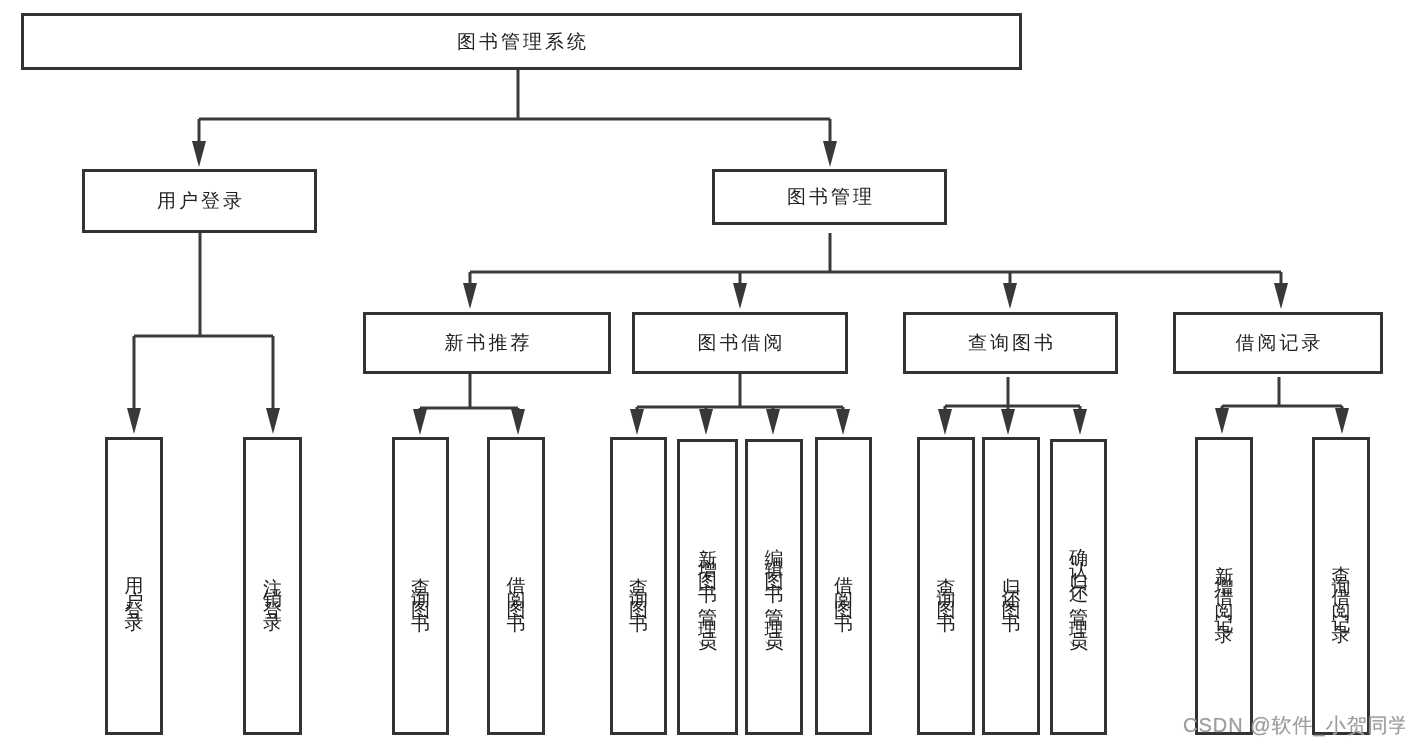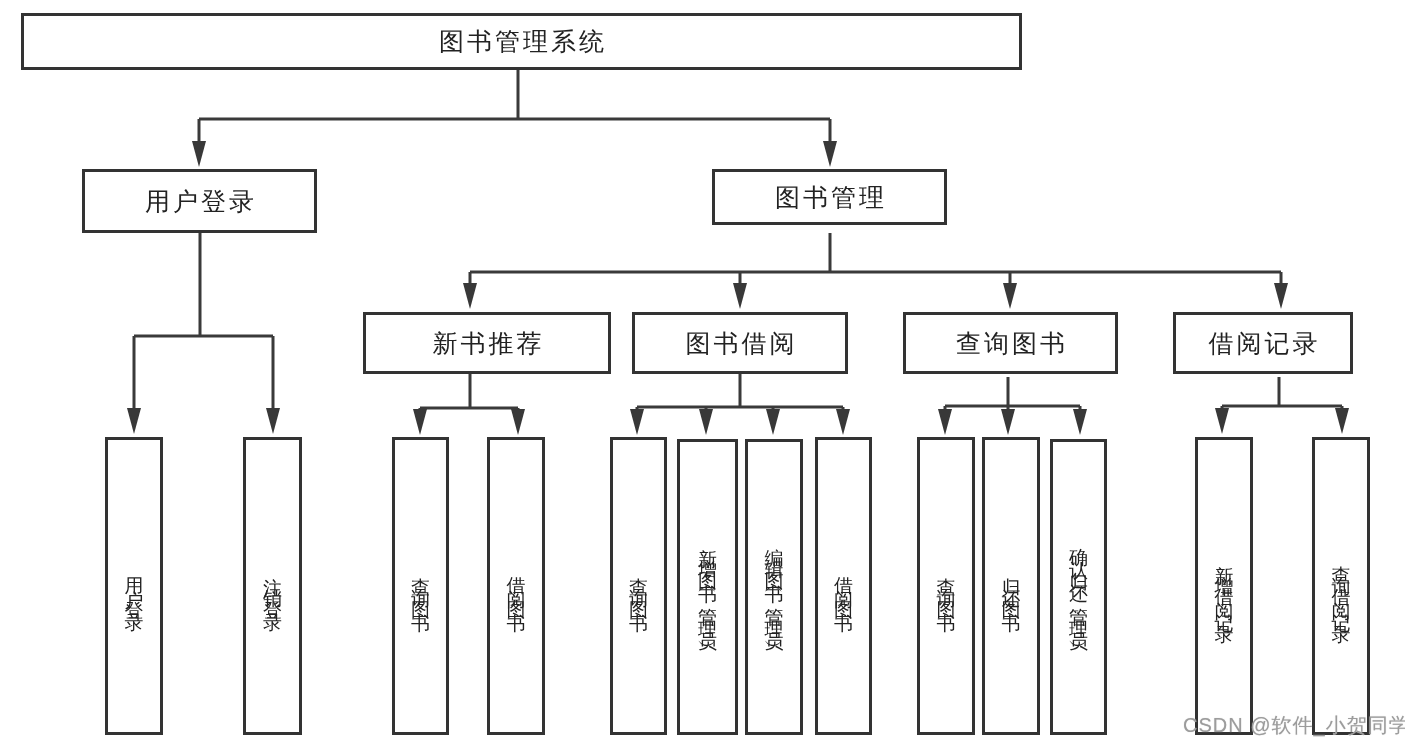--- a/index.html
+++ b/index.html
@@ -10,21 +10,21 @@
     font-family:"Liberation Sans","DejaVu Sans",sans-serif;
     overflow:hidden;
   }
   .wires{position:absolute;left:0;top:0;z-index:0;}
   .node{
     position:absolute;box-sizing:border-box;
     border:3px solid #333333;background:#ffffff;
     display:flex;align-items:center;justify-content:center;
     color:#222222;z-index:1;
   }
-  .hnode{font-size:25px;letter-spacing:3px;text-indent:3px;}
+  .hnode{font-size:19px;letter-spacing:3px;text-indent:3px;}
   .vnode .vtext{
     writing-mode:vertical-rl;text-orientation:mixed;
     font-size:19px;letter-spacing:12px;
     color:#222222;white-space:nowrap;
   }
   .watermark{
     position:absolute;left:1183px;top:712px;z-index:2;
     font-size:20px;color:#9c9c9c;letter-spacing:1px;
     text-shadow:0 0 1px #c9c9c9;white-space:nowrap;
   }
@@ -80,21 +80,21 @@
 
   <div class="node hnode" style="left:363px;top:312px;width:248px;height:62px">
     <span>新书推荐</span>
   </div>
   <div class="node hnode" style="left:632px;top:312px;width:216px;height:62px">
     <span>图书借阅</span>
   </div>
   <div class="node hnode" style="left:903px;top:312px;width:215px;height:62px">
     <span>查询图书</span>
   </div>
-  <div class="node hnode" style="left:1173px;top:312px;width:180px;height:62px">
+  <div class="node hnode" style="left:1173px;top:312px;width:210px;height:62px">
     <span>借阅记录</span>
   </div>
 
   <div class="node vnode" style="left:105px;top:437px;width:58px;height:298px">
     <span class="vtext">用户登录</span>
   </div>
   <div class="node vnode" style="left:243px;top:437px;width:59px;height:298px">
     <span class="vtext">注销登录</span>
   </div>
 

